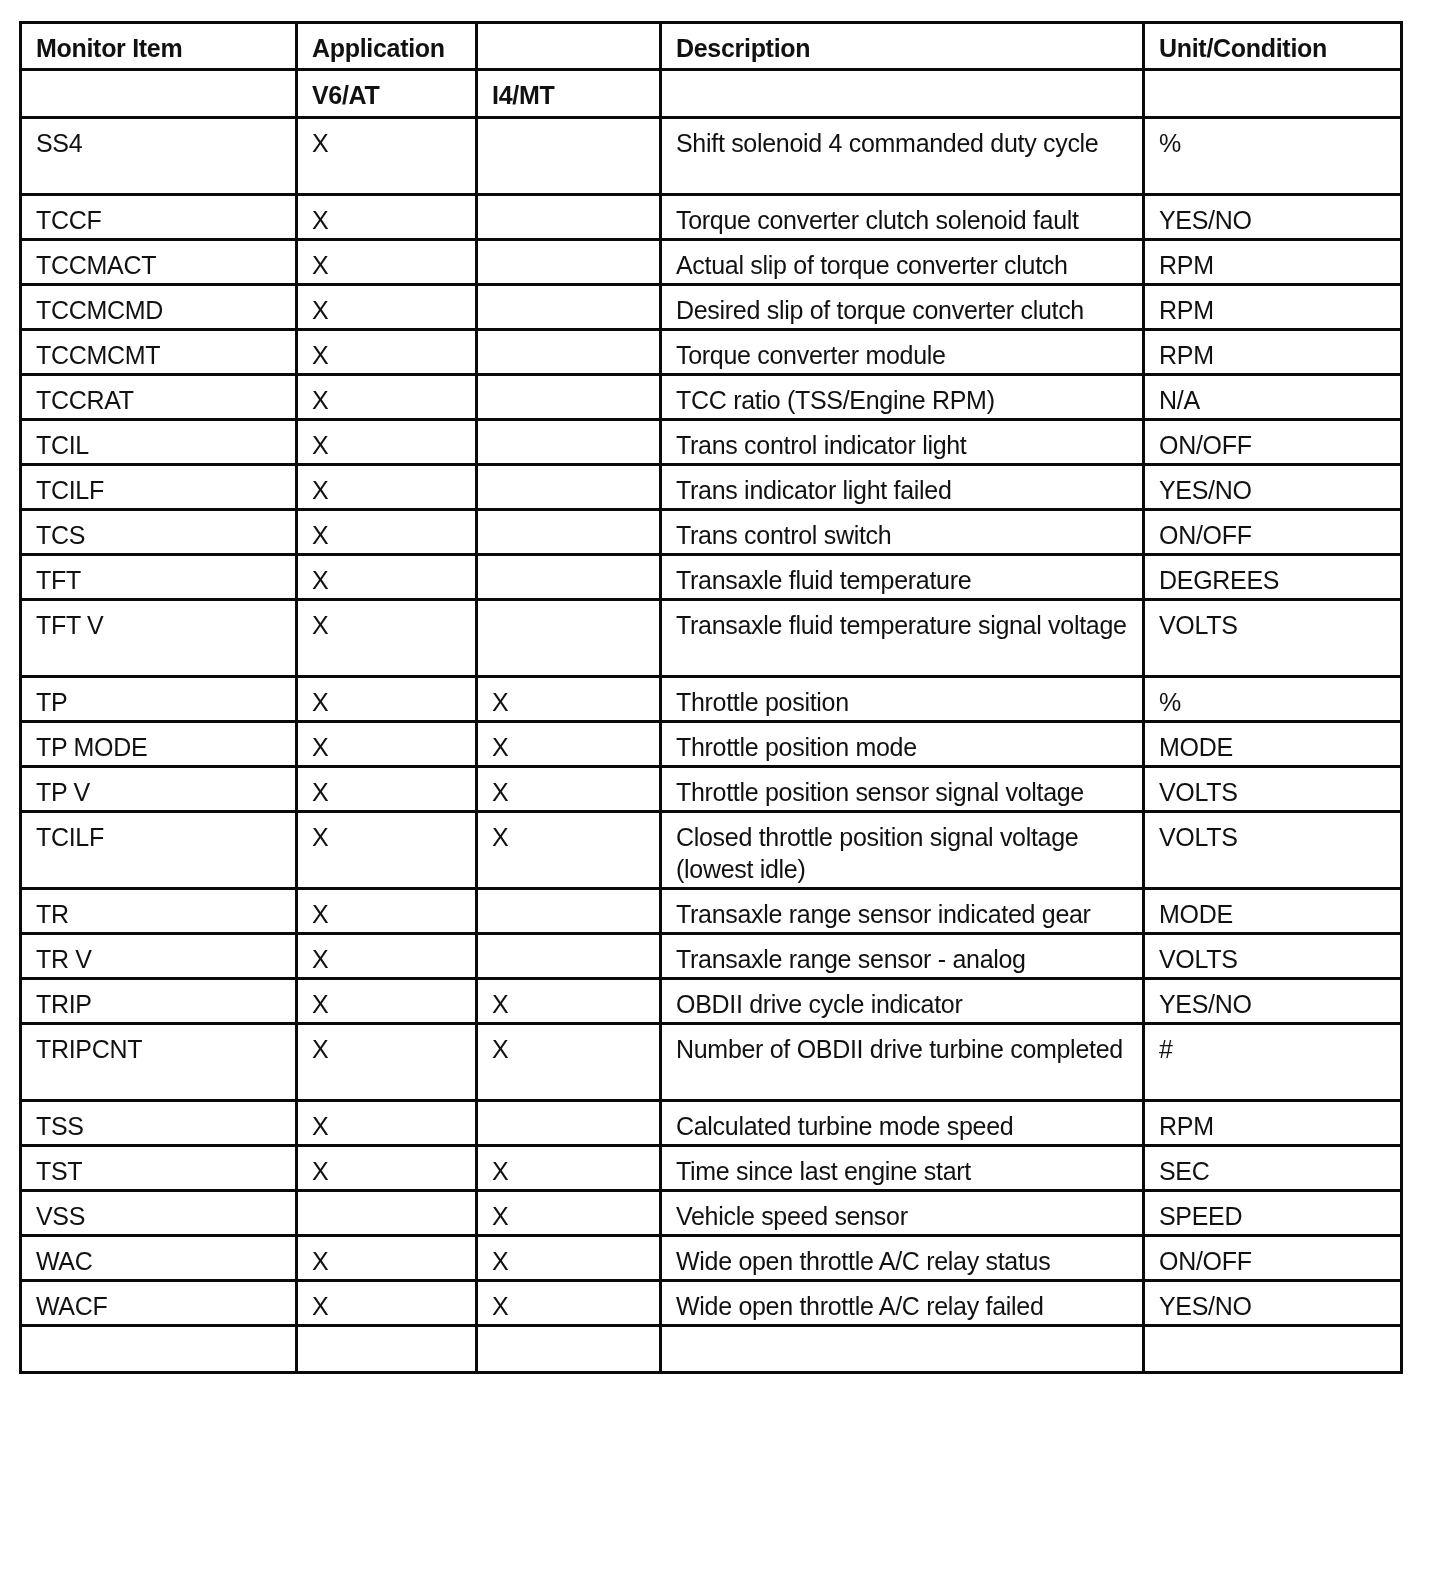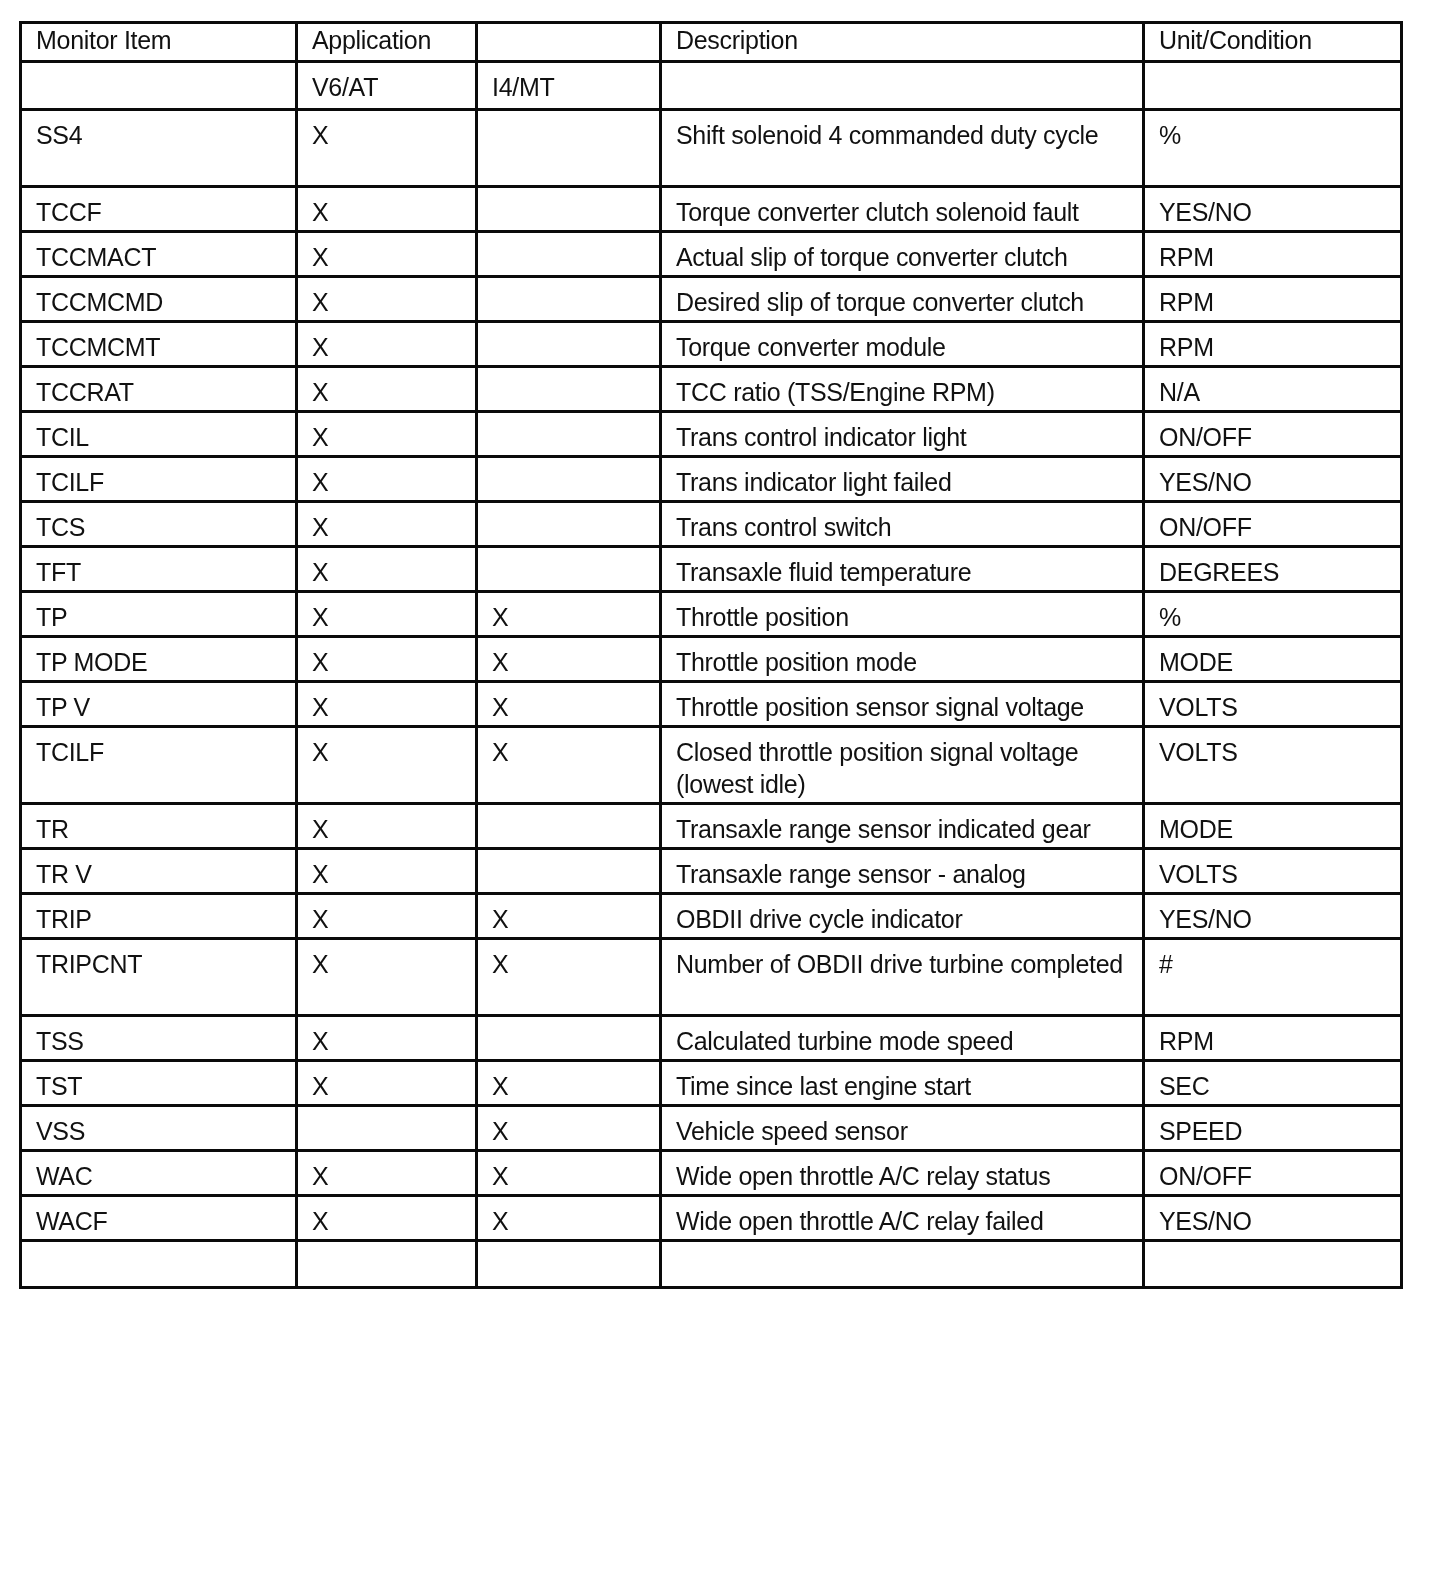--- a/index.html
+++ b/index.html
@@ -25,26 +25,26 @@
     table.monitor-table td {
       border: 3.5px solid #0a0a0a;
       vertical-align: top;
       padding: 10px 10px 0 14px;
       font-size: 25px;
       line-height: 32px;
       letter-spacing: -0.3px;
       overflow: hidden;
     }
     table.monitor-table tr.hdr td {
-      font-weight: normal;
+      font-weight: bold;
       height: 36px;
-      padding-top: 0;
+      padding-top: 8px;
     }
     table.monitor-table tr.sub td {
-      font-weight: normal;
+      font-weight: bold;
       height: 37px;
       padding-top: 8px;
     }
     table.monitor-table tr.row1 td { height: 34px; padding-top: 8px; }
     table.monitor-table tr.row2 td { height: 66px; padding-top: 8px; }
     table.monitor-table tr.blank td { height: 34px; }
     col.c-item { width: 276px; }
     col.c-v6   { width: 180px; }
     col.c-i4   { width: 184px; }
     col.c-desc { width: 483px; }
@@ -139,20 +139,27 @@
         <td>Trans control switch</td>
         <td>ON/OFF</td>
       </tr>
       <tr class="row1">
         <td>TFT</td>
         <td>X</td>
         <td></td>
         <td>Transaxle fluid temperature</td>
         <td>DEGREES</td>
       </tr>
+      <tr class="row2">
+        <td>TFT V</td>
+        <td>X</td>
+        <td></td>
+        <td>Transaxle fluid temperature signal voltage</td>
+        <td>VOLTS</td>
+      </tr>
       <tr class="row1">
         <td>TP</td>
         <td>X</td>
         <td>X</td>
         <td>Throttle position</td>
         <td>%</td>
       </tr>
       <tr class="row1">
         <td>TP MODE</td>
         <td>X</td>

